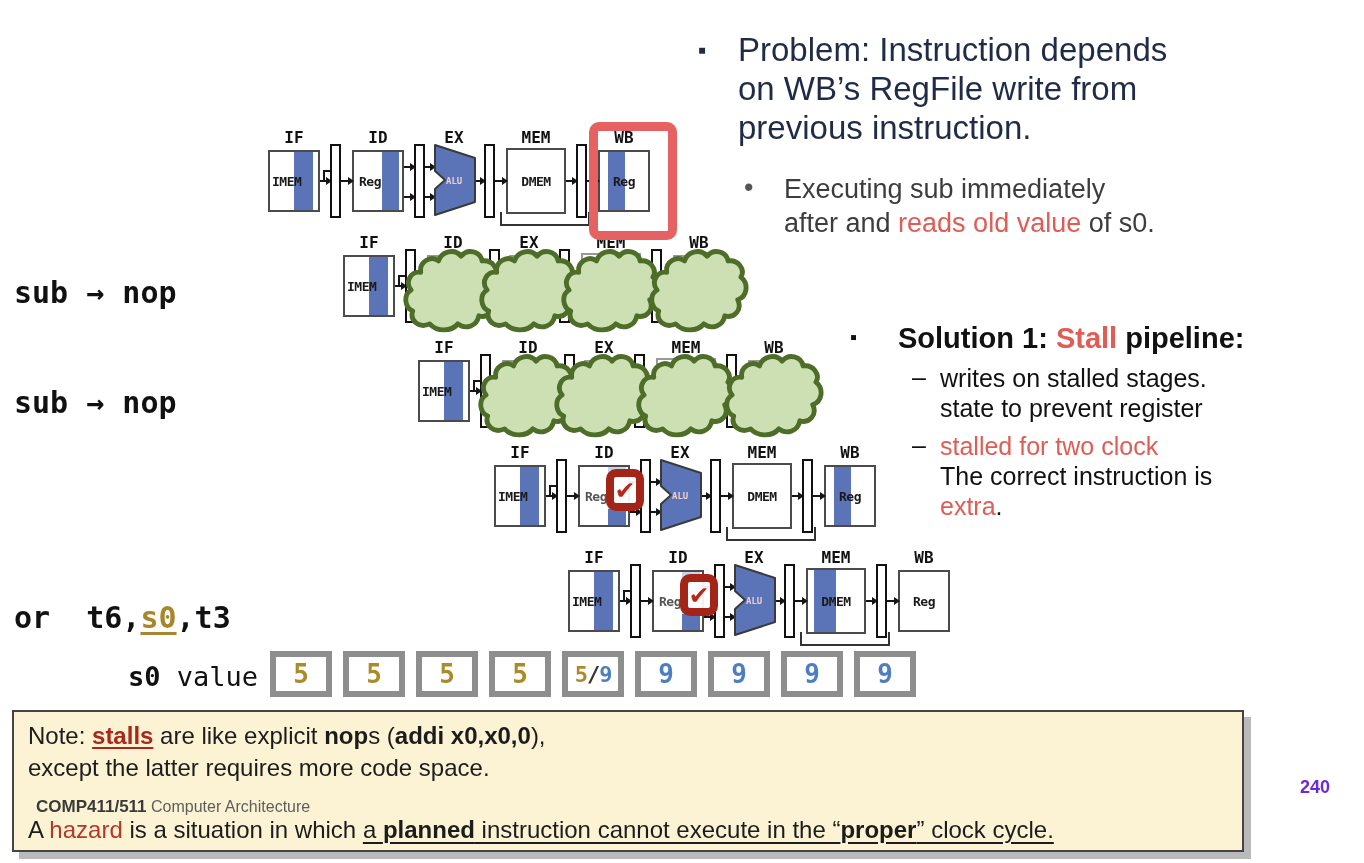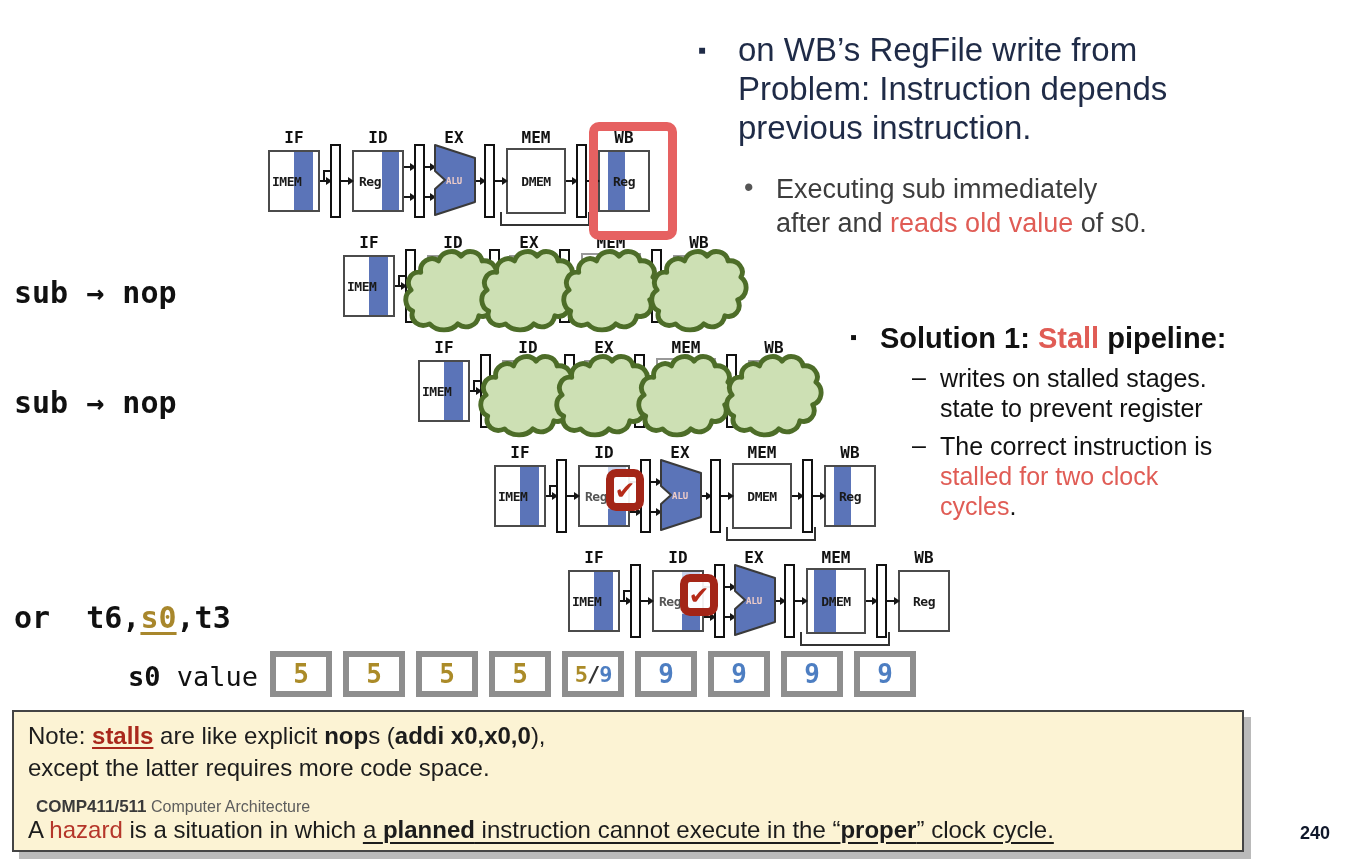--- a/index.html
+++ b/index.html
@@ -47,39 +47,39 @@
   .gold{color:#ab8b28;} .vblue{color:#4d7ec2;} .sep{color:#333;}
   .s0box.splitbox{font-size:22px;letter-spacing:-1px;}
   
   .problem{position:absolute;left:698px;top:30px;width:640px;color:#1f2b47;}
   .pline{font:33px "Liberation Sans",sans-serif;line-height:39px;}
   .sqbul{position:absolute;font-size:24px;}
   .execb{position:absolute;left:744px;top:172px;color:#3d3d3d;}
   .eline{font:27px "Liberation Sans",sans-serif;line-height:34px;}
   .red{color:#e05c55;}
   .sol{position:absolute;left:850px;top:322px;width:500px;color:#111;}
-  .soltitle{font:bold 29px "Liberation Sans",sans-serif;}
+  .soltitle{font:bold 29px "Liberation Sans",sans-serif;margin-left:18px;}
   .solitem{display:flex;margin-left:62px;margin-top:8px;}
   .dash{font:25px "Liberation Sans",sans-serif;width:28px;flex:none;}
   .sline{font:25px "Liberation Sans",sans-serif;line-height:30px;}
   
   .note{position:absolute;left:12px;top:710px;width:1232px;height:142px;box-sizing:border-box;
         background:#fcf3d4;border:2px solid #444;box-shadow:7px 7px 0 rgba(130,130,130,.55);
         font:24px "Liberation Sans",sans-serif;color:#1c1c1c;z-index:10;}
   .nl1{position:absolute;left:14px;top:10px;}
   .nl2{position:absolute;left:14px;top:42px;}
   .nhz{position:absolute;left:14px;bottom:6px;white-space:nowrap;}
   .b{font-weight:bold;}
   .stalls{font-weight:bold;color:#a9281c;text-decoration:underline;text-underline-offset:3px;}
   .hzw{color:#b5362a;}
   .u{text-decoration:underline;text-underline-offset:4px;}
   .footer{position:absolute;left:36px;top:797px;z-index:20;white-space:nowrap;}
   .fcourse{font:bold 17px "Liberation Sans",sans-serif;color:#3a3a3a;}
   .ftitle{font:16px "Liberation Sans",sans-serif;color:#5d5d5d;}
-  .pageno{position:absolute;left:1300px;top:823px;font:bold 18px "Liberation Sans",sans-serif;color:#0f172a;}
+  .pageno{position:absolute;left:1300px;top:777px;font:bold 18px "Liberation Sans",sans-serif;color:#6d28d9;}
 </style>
 </head>
 <body>
 
 <svg width="0" height="0" style="position:absolute">
   <defs>
     <path id="cloudpath" d="M33,100 C20,106 8,96 12,84 C2,80 0,64 10,58 C2,48 10,34 22,36 C20,24 34,14 44,22 C48,10 64,6 72,16 C80,6 96,10 98,22 C110,20 120,32 114,42 C124,50 122,66 110,70 C116,82 106,94 94,90 C92,102 78,108 68,100 C60,110 42,110 33,100 Z"></path>
   </defs>
 </svg>
 
@@ -326,51 +326,51 @@
   <div class="s0box vblue" style="left:781px;top:651px">
       <span>9</span>
     </div>
   <div class="s0box vblue" style="left:854px;top:651px">
       <span>9</span>
     </div>
 
   <div class="problem">
     <span class="sqbul" style="left:0;top:6px">▪</span>
     <div style="margin-left:40px">
+      <div class="pline">Problem: Instruction depends</div>
       <div class="pline">on WB’s RegFile write from</div>
-      <div class="pline">Problem: Instruction depends</div>
       <div class="pline">previous instruction.</div>
     </div>
   </div>
   <div class="execb">
     <span style="position:absolute;left:0;top:0;font-size:27px;color:#555">•</span>
-    <div style="margin-left:32px">
+    <div style="margin-left:40px">
       <div class="eline">Executing sub immediately</div>
       <div class="eline"><span>after and </span><span class="red">reads old value</span><span> of s0.</span></div>
     </div>
   </div>
 
   <div class="sol">
     <div style="display:flex">
       <span style="font-size:20px;margin-top:4px;width:30px;flex:none">▪</span>
       <span class="soltitle"><span>Solution 1: </span><span class="red">Stall</span><span> pipeline:</span></span>
     </div>
     <div class="solitem">
       <span class="dash">–</span>
       <div>
         <div class="sline">writes on stalled stages.</div>
         <div class="sline">state to prevent register</div>
       </div>
     </div>
     <div class="solitem">
       <span class="dash">–</span>
       <div>
+        <div class="sline red">stalled for two clock</div>
         <div class="sline">The correct instruction is</div>
-        <div class="sline red">stalled for two clock</div>
-        <div class="sline"><span class="red">cycles</span><span>.</span></div>
+        <div class="sline"><span class="red">extra</span><span>.</span></div>
       </div>
     </div>
   </div>
 
   <div class="note">
     <div class="nl1"><span>Note: </span><span class="stalls">stalls</span><span> are like explicit </span><span class="b">nop</span><span>s (</span><span class="b">addi x0,x0,0</span><span>),</span></div>
     <div class="nl2">except the latter requires more code space.</div>
     <div class="nhz"><span>A </span><span class="hzw">hazard</span><span> is a situation in which </span><span class="u"><span>a </span><span class="b">planned</span><span> instruction cannot execute in the “</span><span class="b">proper</span><span>” clock cycle.</span></span></div>
   </div>
 

